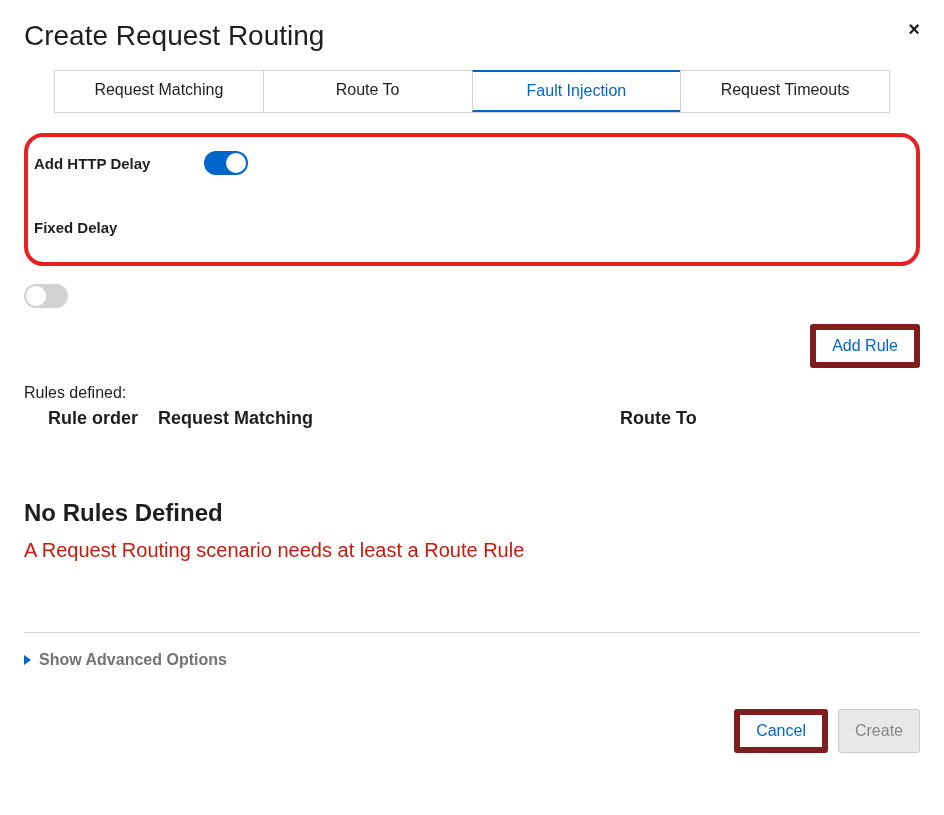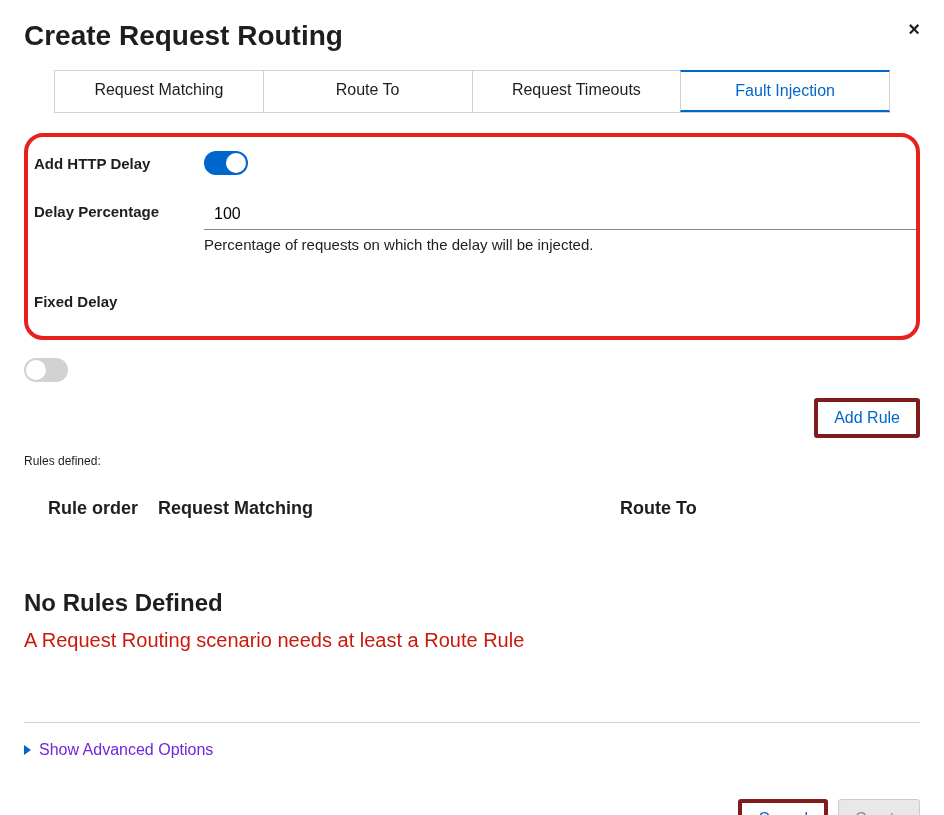--- a/index.html
+++ b/index.html
@@ -1,81 +1,74 @@
 <!DOCTYPE html>
 <html><head>
   <meta charset="utf-8">
   <style>
     * { box-sizing: border-box; margin: 0; padding: 0; }
     body { font-family: -apple-system, BlinkMacSystemFont, "Segoe UI", Helvetica, Arial, sans-serif; color: #1e1e1e; background: #fff; width: 944px; }
     .container { padding: 20px 24px; position: relative; }
-    .title { font-size: 28px; font-weight: 700; margin-bottom: 18px; }
+    .title { font-size: 28px; font-weight: 400; margin-bottom: 18px; }
     .close-x { position: absolute; top: 18px; right: 24px; font-size: 20px; font-weight: 700; color: #1e1e1e; cursor: pointer; }
     .tabs { display: flex; border-bottom: 1px solid #d2d2d2; margin: 0 30px 20px 30px; }
     .tab { flex: 1; text-align: center; padding: 10px 5px; font-size: 16px; border-left: 1px solid #d2d2d2; border-top: 1px solid #d2d2d2; cursor: pointer; color: #1e1e1e; }
     .tab:last-child { border-right: 1px solid #d2d2d2; }
     .tab.active { color: #0066cc; border-bottom: 2px solid #0066cc; background: #fff; border-top: 2px solid #0066cc; }
     .highlight-box { border: 4px solid #e92020; border-radius: 19px; padding: 14px 0 14px 6px; margin: 0 0 18px 0; }
     .field-row { display: flex; align-items: flex-start; margin-bottom: 12px; }
     .field-label { width: 170px; font-size: 15px; font-weight: 700; padding-top: 4px; }
     .field-body { flex: 1; }
     .help-text { font-size: 15px; color: #1e1e1e; margin-top: 6px; }
     .text-input { width: 100%; padding: 6px 10px; font-size: 16px; border: none; border-bottom: 1px solid #888; outline: none; }
     .switch { position: relative; width: 44px; height: 24px; border-radius: 12px; cursor: pointer; display: inline-block; }
     .switch.on { background: #0066cc; }
     .switch.off { background: #d2d2d2; }
     .switch .knob { position: absolute; top: 2px; width: 20px; height: 20px; border-radius: 50%; background: #fff; }
     .switch.on .knob { right: 2px; }
     .switch.off .knob { left: 2px; }
     .btn-row { display: flex; justify-content: flex-end; margin: 8px 0 16px 0; }
     .btn { padding: 7px 16px; font-size: 16px; border-radius: 3px; cursor: pointer; background: #fff; }
-    .btn-outline-blue { border: 4px solid #7f1d1d; color: #0066cc; }
+    .btn-outline-blue { border: 6px solid #7f1d1d; color: #0066cc; }
     .btn-disabled { border: 1px solid #ccc; color: #888; background: #e8e8e8; cursor: not-allowed; }
-    .rules-title { font-size: 12px; margin-bottom: 24px; }
+    .rules-title { font-size: 16px; margin-bottom: 0; }
     .rules-header { display: flex; padding: 6px 0 10px 24px; font-size: 18px; font-weight: 700; }
     .col-order { width: 110px; }
     .col-match { flex: 1; }
     .col-route { width: 300px; }
     .empty-state { text-align: left; padding: 60px 0 40px 0; }
     .empty-title { font-size: 24px; font-weight: 700; margin-bottom: 12px; }
     .empty-msg { font-size: 20px; color: #c9190b; }
     hr.sep { border: none; border-top: 1px solid #d2d2d2; margin: 30px 0 18px 0; }
-    .adv-row { display: flex; align-items: center; gap: 8px; color: #6d28d9; font-size: 16px; cursor: pointer; margin-bottom: 40px; }
+    .adv-row { display: flex; align-items: center; gap: 8px; color: #737373; font-size: 16px; cursor: pointer; margin-bottom: 40px; font-weight: bold; }
     .chevron { display: inline-block; width: 0; height: 0; border-top: 5px solid transparent; border-bottom: 5px solid transparent; border-left: 7px solid #0066cc; }
     .footer-btns { display: flex; justify-content: flex-end; gap: 10px; }
   </style>
 </head>
 <body>
 
 <div class="container">
   <div class="close-x">×</div>
   <h1 class="title">Create Request Routing</h1>
 
   <div class="tabs">
     <div class="tab">Request Matching</div>
     <div class="tab">Route To</div>
+    <div class="tab active">Fault Injection</div>
     <div class="tab">Request Timeouts</div>
-    <div class="tab active">Fault Injection</div>
   </div>
 
   <div class="highlight-box">
     <div class="field-row">
       <div class="field-label">Add HTTP Delay</div>
       <div class="field-body">
         <div class="switch on"><div class="knob"></div></div>
       </div>
     </div>
 
-    <div class="field-row" style="margin-top:20px;">
-      <div class="field-label">Delay Percentage</div>
-      <div class="field-body">
-        <input class="text-input" type="text" value="100" style="">
-        <div class="help-text">Percentage of requests on which the delay will be injected.</div>
-      </div>
-    </div>
 
     <div class="field-row" style="margin-top:36px;">
       <div class="field-label">Fixed Delay</div>
       <div class="field-body">
       </div>
     </div>
   </div>
 
   <div class="field-row">
     <div class="field-body">

